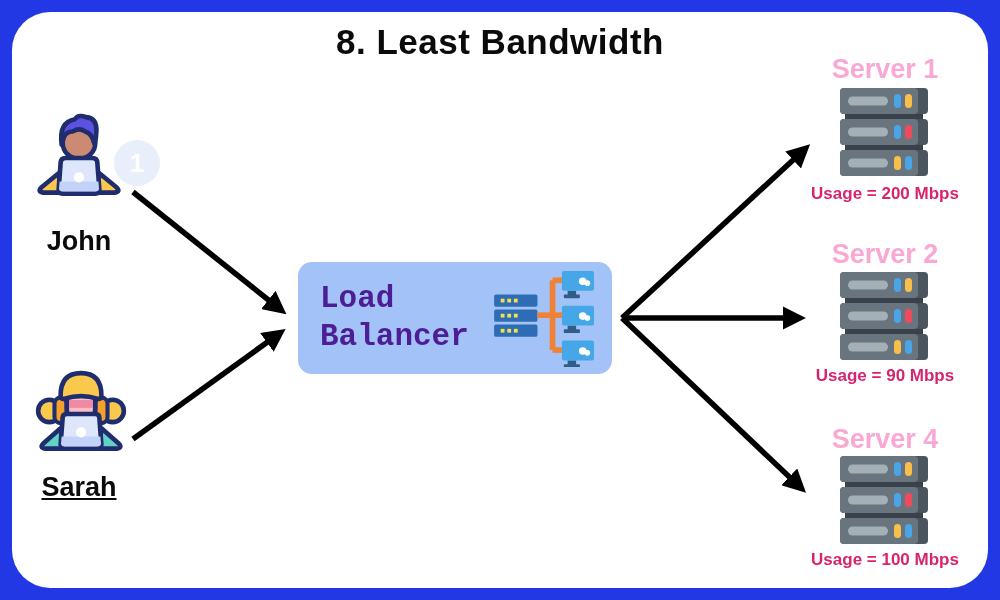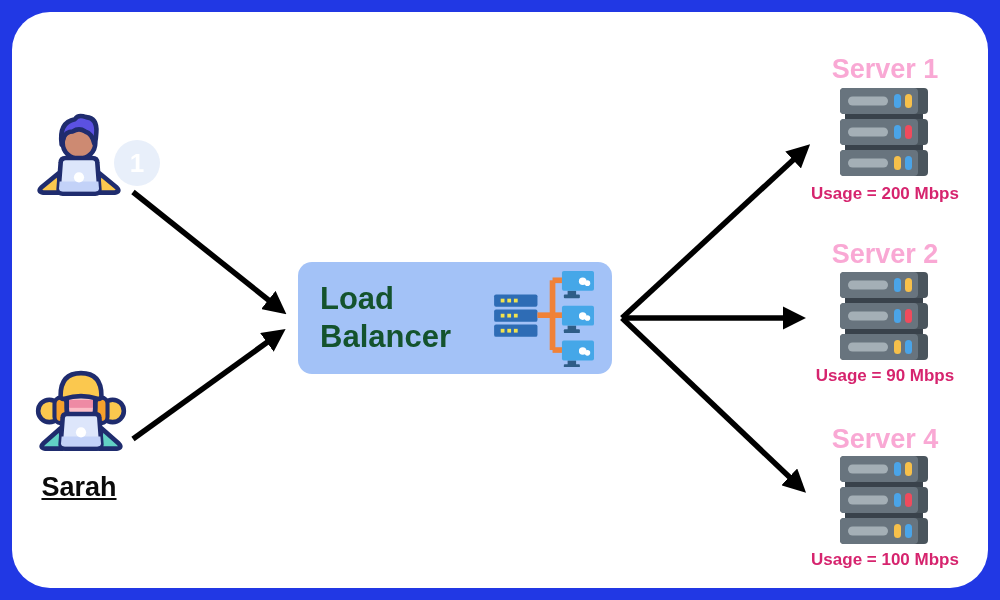--- a/index.html
+++ b/index.html
@@ -25,21 +25,21 @@
     position:absolute;left:114px;top:140px;width:46px;height:46px;border-radius:50%;
     background:#e8effa;color:#ffffff;font-size:26px;font-weight:800;
     display:flex;align-items:center;justify-content:center;
   }
   .lb-box{
     position:absolute;left:298px;top:262px;width:314px;height:112px;
     background:var(--load_balancer_box,#a3c2f7);border-radius:14px;
     display:flex;align-items:center;padding-left:22px;box-sizing:border-box;
   }
   .lb-label{
-    width:172px;font-size:31px;font-weight:800;line-height:1.22;color:#14532d;
+    width:172px;font-size:31px;font-weight:800;line-height:1.22;color:#4c1d95;font-family:Liberation Mono, monospace;
   }
   .server-name{
     position:absolute;left:790px;width:190px;text-align:center;
     font-size:27px;font-weight:800;color:#f9a8d4;
   }
   .server-icon{position:absolute;left:838px;}
   .server-usage{
     position:absolute;left:780px;width:210px;text-align:center;
     font-size:17px;font-weight:800;color:var(--usage_text,#d6246e);
   }
@@ -58,31 +58,33 @@
     </defs>
     <g stroke="#000" stroke-width="5.5" fill="none">
       <line x1="133" y1="192" x2="281" y2="310" marker-end="url(#ah)"></line>
       <line x1="133" y1="439" x2="280" y2="333" marker-end="url(#ah)"></line>
       <line x1="622" y1="318" x2="805" y2="149" marker-end="url(#ah)"></line>
       <line x1="622" y1="318" x2="799" y2="318" marker-end="url(#ah)"></line>
       <line x1="622" y1="318" x2="801" y2="488" marker-end="url(#ah)"></line>
     </g>
   </svg>
 
+  <div class="title">8. Least Bandwidth</div>
 
   <svg class="client-icon" style="left:28px;top:106px;" width="102" height="110" viewBox="0 0 100 100">
     <circle cx="50" cy="32" r="16" fill="#cd8a72" stroke="#1f2c6e" stroke-width="4.5"></circle>
     <path d="M33,34 Q30,12 46,9 Q49,4 57,7 Q68,8 67,22 Q67,28 65,33 Q63,23 56,21 Q50,17 44,21 Q37,21 35,27 Q34,30 33,34 Z" fill="#5b51e2" stroke="#1f2c6e" stroke-width="4.5" stroke-linejoin="round"></path>
     <path d="M30,62 L13,76 Q9,80 15,81 L32,81 Z" fill="#fbc84e" stroke="#1f2c6e" stroke-width="4.5" stroke-linejoin="round"></path>
     <path d="M70,62 L87,76 Q91,80 85,81 L68,81 Z" fill="#fbc84e" stroke="#1f2c6e" stroke-width="4.5" stroke-linejoin="round"></path>
     <path d="M32,52 Q32,47 37,47 L63,47 Q68,47 68,52 L70,78 Q70,82 66,82 L34,82 Q30,82 30,78 Z" fill="#dde6fb" stroke="#1f2c6e" stroke-width="4.5" stroke-linejoin="round"></path>
     <path d="M31,70 L69,70 L69.6,77 Q69.6,80 66,80 L34,80 Q30.4,80 30.4,77 Z" fill="#c3d2f8"></path>
     <circle cx="50" cy="66" r="5" fill="#fff"></circle>
   </svg>
   <div class="badge">1</div>
+  <div class="client-label" style="left:14px;top:226px;">John</div>
 
   <svg class="client-icon" style="left:30px;top:362px;" width="102" height="108" viewBox="0 0 100 100">
     <defs>
       <clipPath id="sface">
           <path d="M36,24 h28 v18 q0,14 -14,14 q-14,0 -14,-14 z"></path>
         </clipPath>
     </defs>
     <circle cx="19" cy="45" r="11" fill="#fbc84e" stroke="#1f2c6e" stroke-width="4.5"></circle>
     <circle cx="81" cy="45" r="11" fill="#fbc84e" stroke="#1f2c6e" stroke-width="4.5"></circle>
     <rect x="24" y="32" width="12" height="25" rx="6" fill="#f6a02c" stroke="#1f2c6e" stroke-width="4"></rect>

